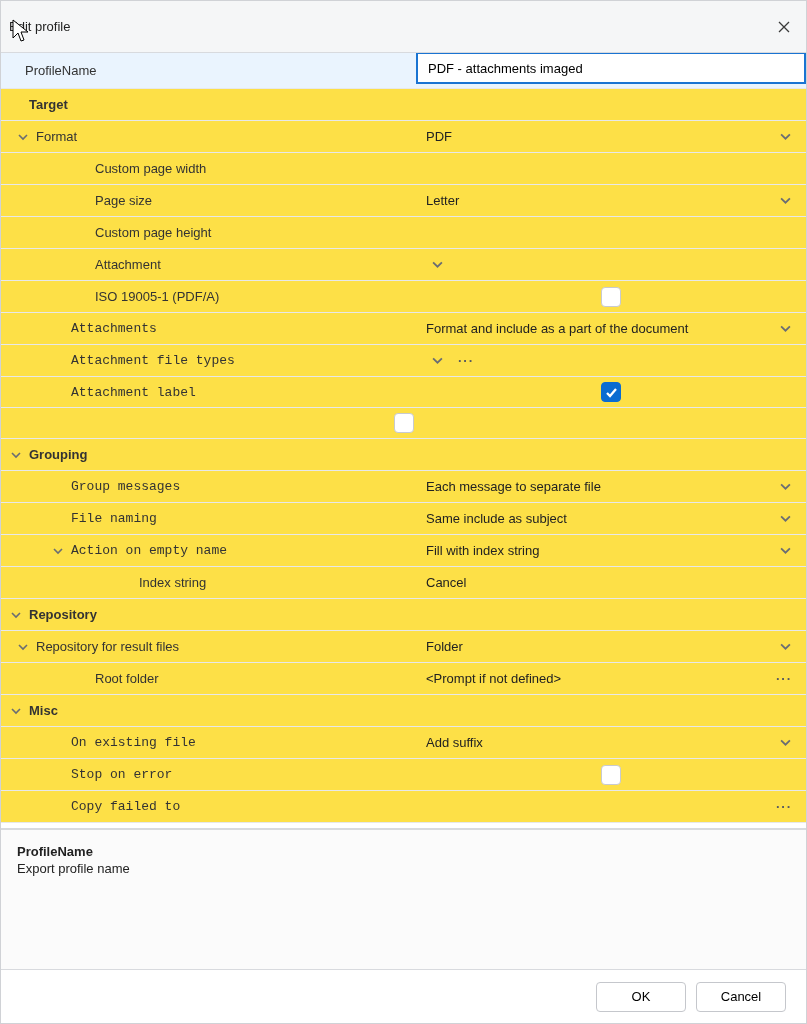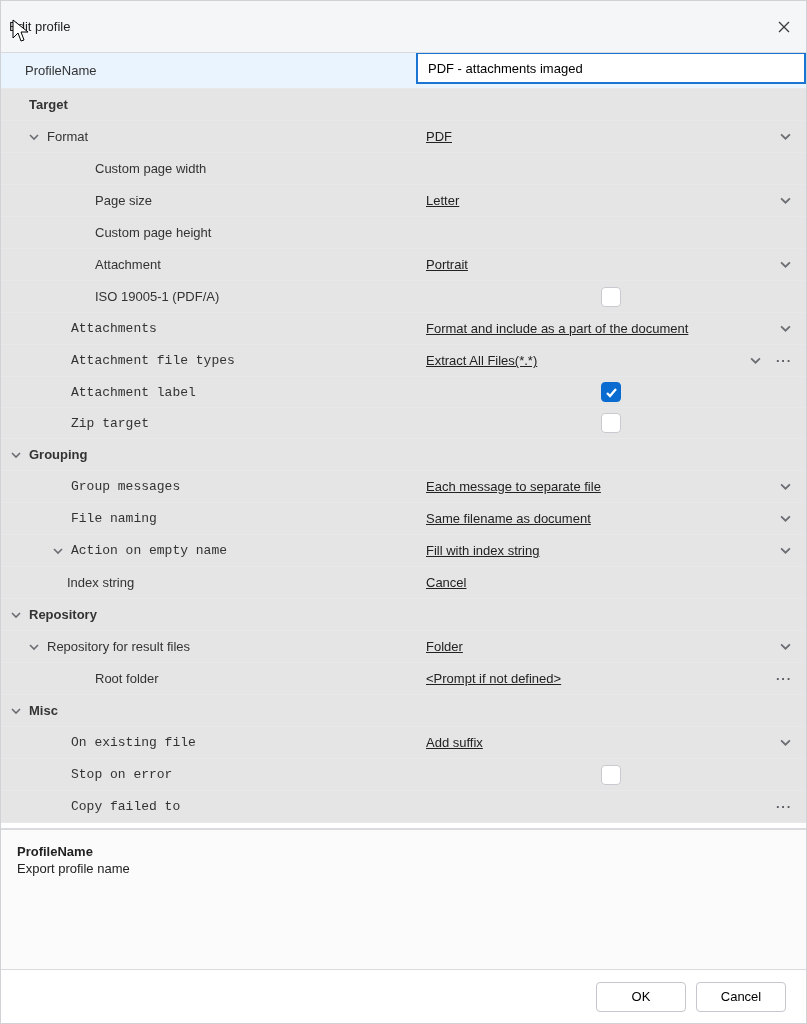--- a/index.html
+++ b/index.html
@@ -52,36 +52,36 @@
   
   .grid{
     flex:1;
     overflow:auto;
     border-bottom:1px solid var(--border);
   }
   .row{
     display:flex;align-items:stretch;
     min-height:32px;
     border-bottom:1px solid var(--border-light);
-    background:#e5e5e5;
+    background:#fde047;
   }
   .label-cell{
     width:415px;
     display:flex;align-items:center;
     padding:5px 0 5px 0;
     font-size:13px;
     color:var(--text-muted);
   }
   .value-cell{
     flex:1;
     display:flex;align-items:center;
     padding:5px 10px 5px 10px;
     position:relative;
   }
-  .value-text{flex:1;white-space:nowrap;overflow:hidden;text-overflow:ellipsis;text-decoration:underline;}
+  .value-text{flex:1;white-space:nowrap;overflow:hidden;text-overflow:ellipsis;}
 
   
   .row.profile-row{
     background:var(--row-highlight);
     border-bottom:1px solid var(--border-light);
     min-height:36px;
   }
   .row.profile-row .label-cell{padding-left:24px;}
   .profile-input-wrap{
     flex:1;
@@ -104,24 +104,24 @@
   }
   .row.category .label-cell{padding-left:6px;width:100%;}
   .row.category .chevron-slot{
     width:22px;display:flex;align-items:center;justify-content:center;
   }
   .row.category.no-chevron .chevron-slot{visibility:hidden;}
   .row.bold .label-text{font-weight:600;}
 
   
   .indent-0{padding-left:0;}
-  .indent-1{padding-left:24px;}
+  .indent-1{padding-left:13px;}
   .indent-2{padding-left:48px;font-family:Liberation Mono, monospace;}
   .indent-3{padding-left:72px;}
-  .indent-4{padding-left:44px;}
+  .indent-4{padding-left:116px;}
 
   
   .chev{
     width:18px;flex:0 0 18px;
     display:flex;align-items:center;justify-content:center;
     margin-right:4px;
   }
   .chev svg{width:10px;height:10px;stroke:var(--chevron);stroke-width:1.6;fill:none;}
   .chev.blank{visibility:hidden;}
 
@@ -267,21 +267,20 @@
       <span class="value-text"></span>
     </div>
   </div>
 
   <div class="row">
     <div class="label-cell indent-3">
       <span class="chev blank"></span>
       <span class="label-text">Attachment</span>
     </div>
     <div class="value-cell">
-      <span class="value-text">Portrait</span>
       <span class="dd">
           <svg viewBox="0 0 10 10">
             <path d="M1 3 L5 7 L9 3"></path>
           </svg>
         </span>
     </div>
   </div>
 
   <div class="row">
     <div class="label-cell indent-3">
@@ -309,21 +308,20 @@
         </span>
     </div>
   </div>
 
   <div class="row">
     <div class="label-cell indent-2">
       <span class="chev blank"></span>
       <span class="label-text">Attachment file types</span>
     </div>
     <div class="value-cell">
-      <span class="value-text">Extract All Files(*.*)</span>
       <span class="dd">
           <svg viewBox="0 0 10 10">
             <path d="M1 3 L5 7 L9 3"></path>
           </svg>
         </span>
       <span class="dots">···</span>
     </div>
   </div>
 
   <div class="row short">
@@ -336,24 +334,20 @@
           <span class="chk on">
             <svg viewBox="0 0 13 13">
               <path d="M2 7 L5 10 L11 3"></path>
             </svg>
           </span>
         </span>
     </div>
   </div>
 
   <div class="row short">
-    <div class="label-cell indent-2">
-      <span class="chev blank"></span>
-      <span class="label-text">Zip target</span>
-    </div>
     <div class="value-cell">
       <span class="check-wrap">
           <span class="chk"></span>
         </span>
     </div>
   </div>
 
   <div class="row category bold">
     <div class="label-cell">
       <span class="chev">
@@ -379,21 +373,21 @@
         </span>
     </div>
   </div>
 
   <div class="row">
     <div class="label-cell indent-2">
       <span class="chev blank"></span>
       <span class="label-text">File naming</span>
     </div>
     <div class="value-cell">
-      <span class="value-text">Same filename as document</span>
+      <span class="value-text">Same include as subject</span>
       <span class="dd">
           <svg viewBox="0 0 10 10">
             <path d="M1 3 L5 7 L9 3"></path>
           </svg>
         </span>
     </div>
   </div>
 
   <div class="row">
     <div class="label-cell indent-2">

